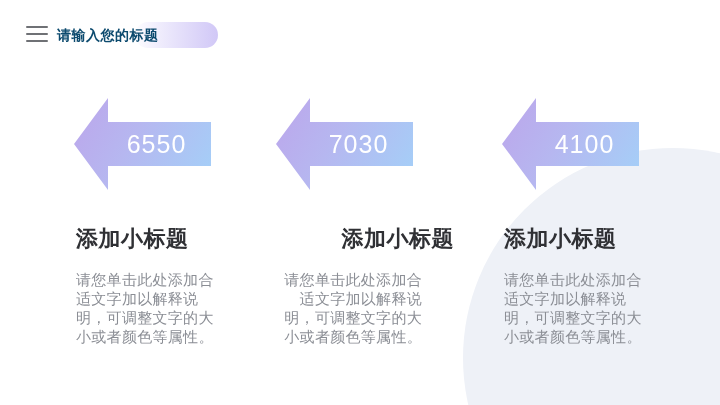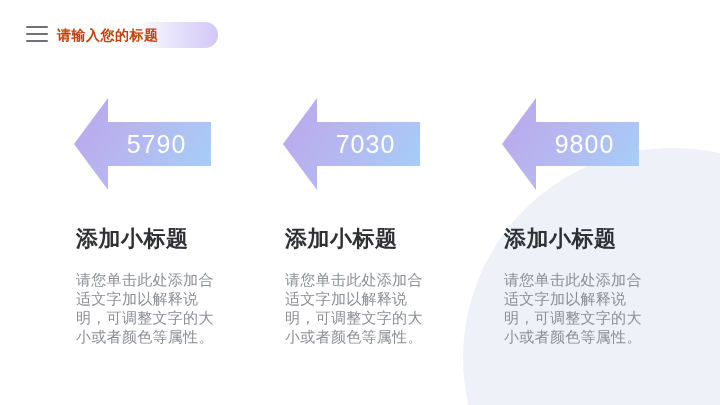--- a/index.html
+++ b/index.html
@@ -72,35 +72,35 @@
     border-radius: 13px;
     background: linear-gradient(90deg, rgba(214,206,248,0.05) 0%, rgba(214,206,248,0.55) 45%, rgba(205,195,246,0.92) 100%);
     z-index: 1;
   }
   #slide-title {
     position: relative;
     z-index: 2;
     display: inline-block;
     font-size: 14px;
     font-weight: bold;
-    color: #c2410c;
+    color: #0c4a6e;
     line-height: 26px;
     letter-spacing: 0.5px;
     white-space: nowrap;
   }
 
   
   .column {
     position: absolute;
     top: 96px;
     width: 190px;
     z-index: 3;
   }
   #col-0 { left: 62px; }
-  #col-1 { left: 271px; }
+  #col-1 { left: 264px; text-align: right; }
   #col-2 { left: 490px; }
 
   .arrow-box {
     position: relative;
     width: 155px;
     height: 96px;
     margin-left: 10px;
   }
   .arrow-box svg {
     display: block;
@@ -166,21 +166,21 @@
       <svg viewBox="0 0 155 96" xmlns="http://www.w3.org/2000/svg" aria-hidden="true">
         <defs>
           <linearGradient id="grad0" x1="0%" y1="30%" x2="100%" y2="70%">
             <stop offset="0%" stop-color="#bba9ec"></stop>
             <stop offset="42%" stop-color="#b6b7f0"></stop>
             <stop offset="100%" stop-color="#a6cdf7"></stop>
           </linearGradient>
         </defs>
         <path d="M 36 2 L 36 26 L 139 26 L 139 70 L 36 70 L 36 94 L 2 48 Z" fill="url(#grad0)"></path>
       </svg>
-      <div class="arrow-value">5790</div>
+      <div class="arrow-value">6550</div>
     </div>
     <div class="col-heading">添加小标题</div>
     <div class="col-body">请您单击此处添加合适文字加以解释说明，可调整文字的大小或者颜色等属性。</div>
   </div>
 
   <div class="column" id="col-1">
     <div class="arrow-box">
       <svg viewBox="0 0 155 96" xmlns="http://www.w3.org/2000/svg" aria-hidden="true">
         <defs>
           <linearGradient id="grad1" x1="0%" y1="30%" x2="100%" y2="70%">
@@ -202,19 +202,19 @@
       <svg viewBox="0 0 155 96" xmlns="http://www.w3.org/2000/svg" aria-hidden="true">
         <defs>
           <linearGradient id="grad2" x1="0%" y1="30%" x2="100%" y2="70%">
             <stop offset="0%" stop-color="#bba9ec"></stop>
             <stop offset="42%" stop-color="#b6b7f0"></stop>
             <stop offset="100%" stop-color="#a6cdf7"></stop>
           </linearGradient>
         </defs>
         <path d="M 36 2 L 36 26 L 139 26 L 139 70 L 36 70 L 36 94 L 2 48 Z" fill="url(#grad2)"></path>
       </svg>
-      <div class="arrow-value">9800</div>
+      <div class="arrow-value">4100</div>
     </div>
     <div class="col-heading">添加小标题</div>
     <div class="col-body">请您单击此处添加合适文字加以解释说明，可调整文字的大小或者颜色等属性。</div>
   </div>
 
 </div>
 
 </body></html>

